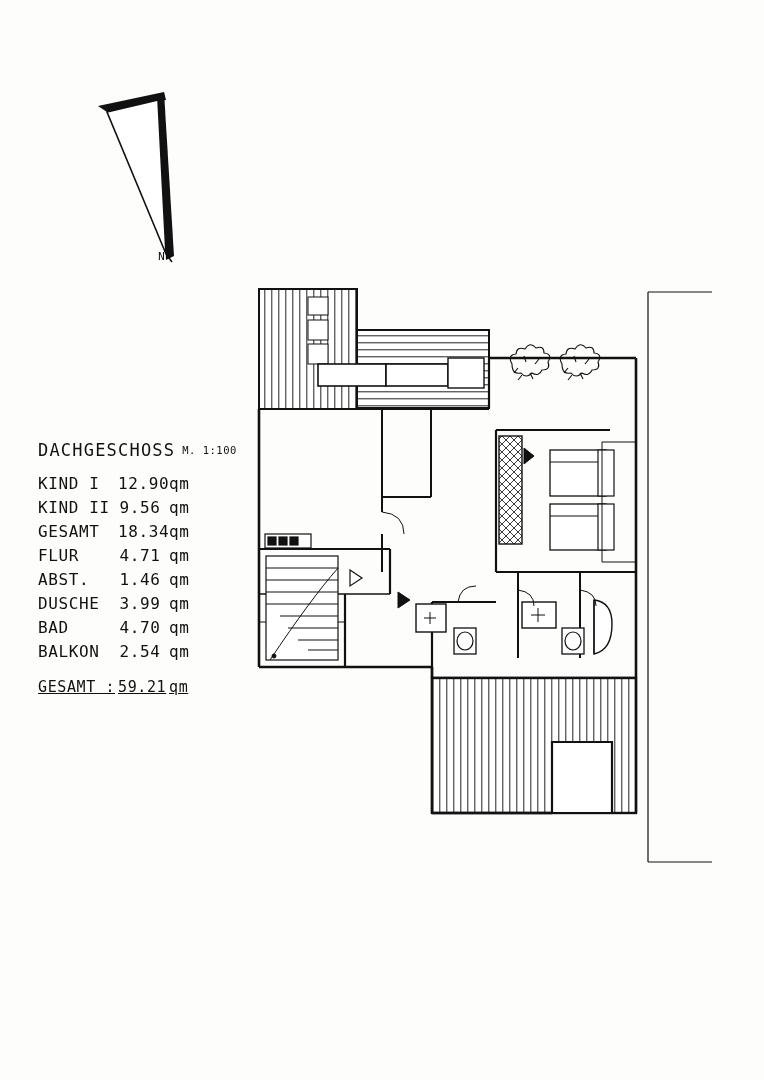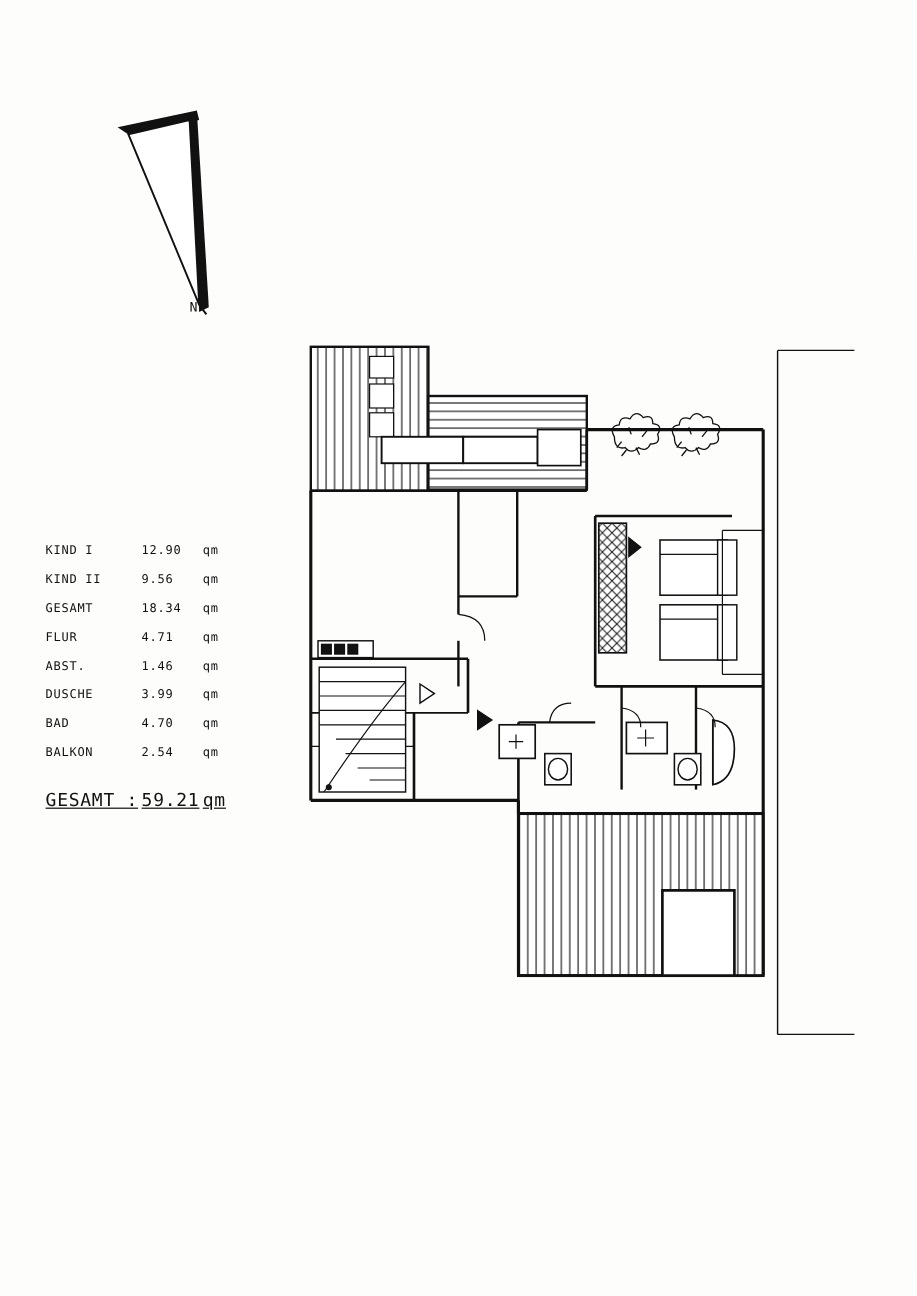--- a/index.html
+++ b/index.html
@@ -60,30 +60,30 @@
     margin-left: 7px;
     vertical-align: 2px;
   }
   .legend-rows {
     margin-top: 14px;
   }
   .legend-row {
     display: flex;
     align-items: baseline;
     height: 24px;
-    font-size: 10px;
+    font-size: 16px;
     letter-spacing: 0.6px;
   }
   .legend-row .rname {
     width: 80px;
     white-space: nowrap;
   }
   .legend-row .rval {
     width: 44px;
-    text-align: left;
+    text-align: center;
   }
   .legend-row .runit {
     margin-left: 7px;
   }
   .legend-total {
     display: flex;
     align-items: baseline;
     font-size: 15px;
     letter-spacing: 0.6px;
     margin-top: 12px;
@@ -115,20 +115,23 @@
       <path d="M72 6 L82 170 L74 174 L66 14 Z" fill="#111"></path>
 
       <path d="M15 26 L66 14 L74 168 Z" fill="#ffffff" stroke="#111" stroke-width="1.6"></path>
 
       <path d="M74 168 L80 176" stroke="#111" stroke-width="1.6" fill="none"></path>
     </svg>
   </div>
   <div class="north-label">N</div>
 
   <div class="legend">
+    <div>
+      <span class="legend-title">DACHGESCHOSS</span><span class="legend-scale">M. 1:100</span>
+    </div>
     <div class="legend-rows">
 
       <div class="legend-row">
         <span class="rname">KIND I</span>
         <span class="rval">12.90</span>
         <span class="runit">qm</span>
       </div>
 
       <div class="legend-row">
         <span class="rname">KIND II</span>

